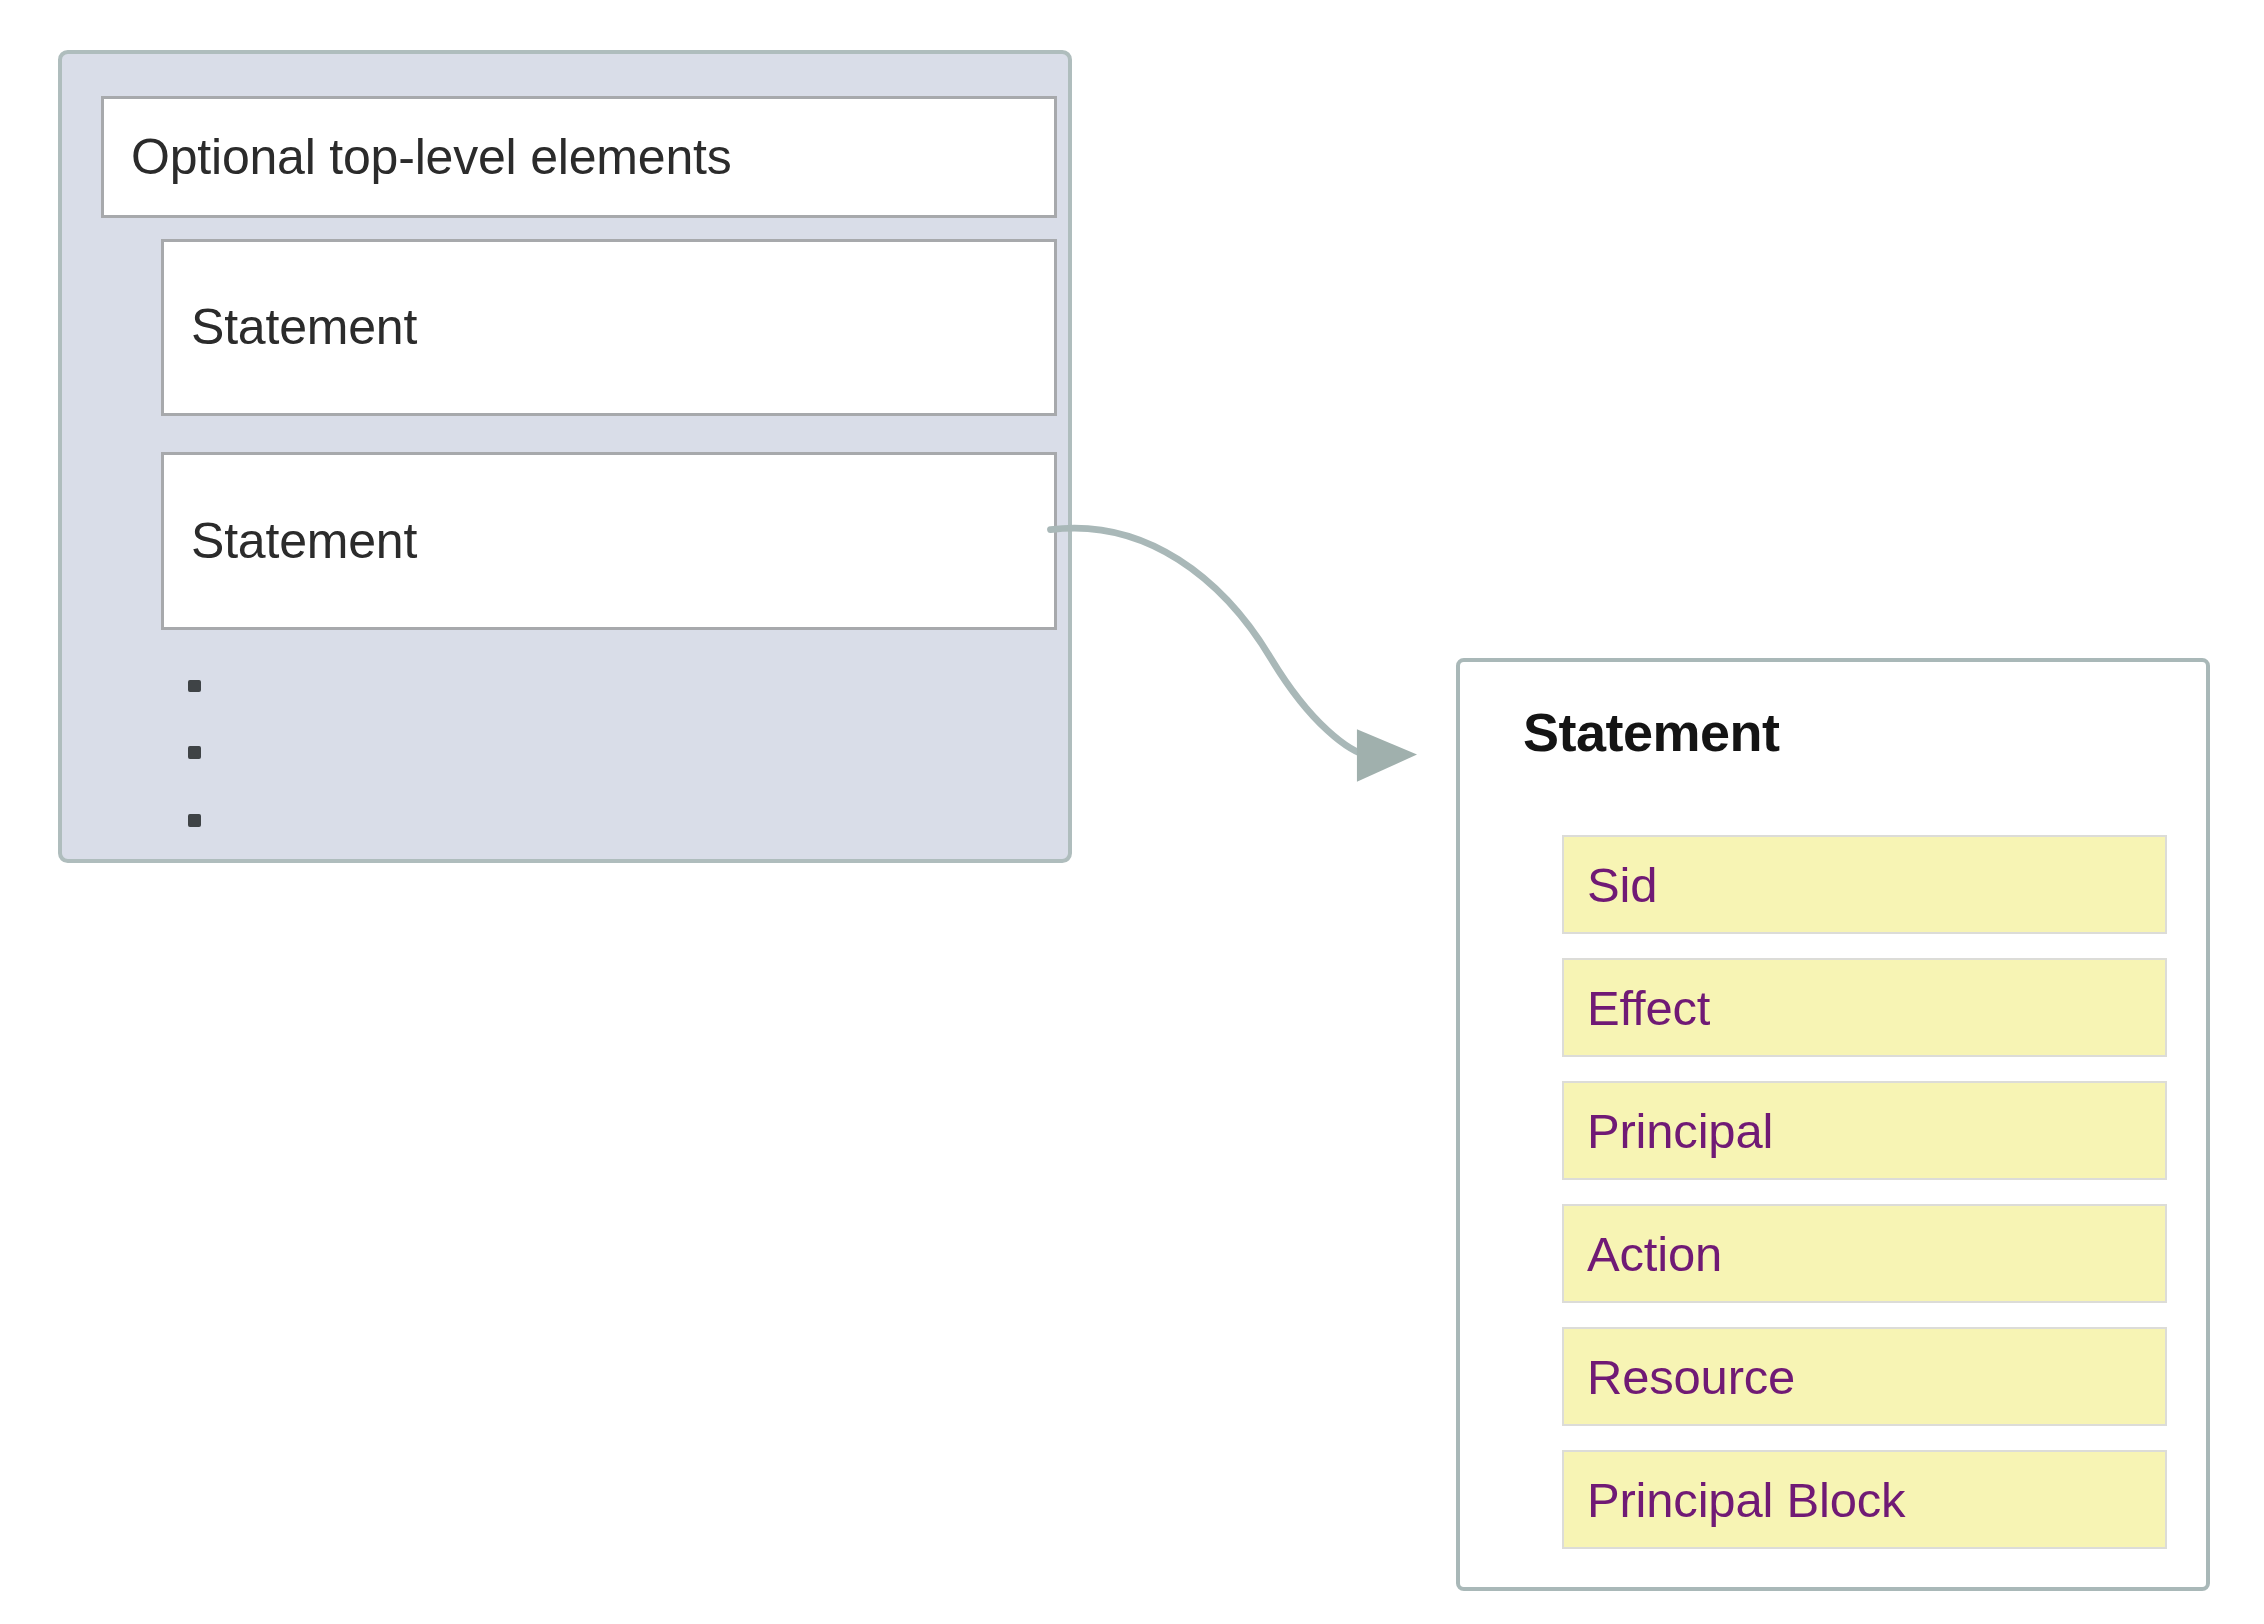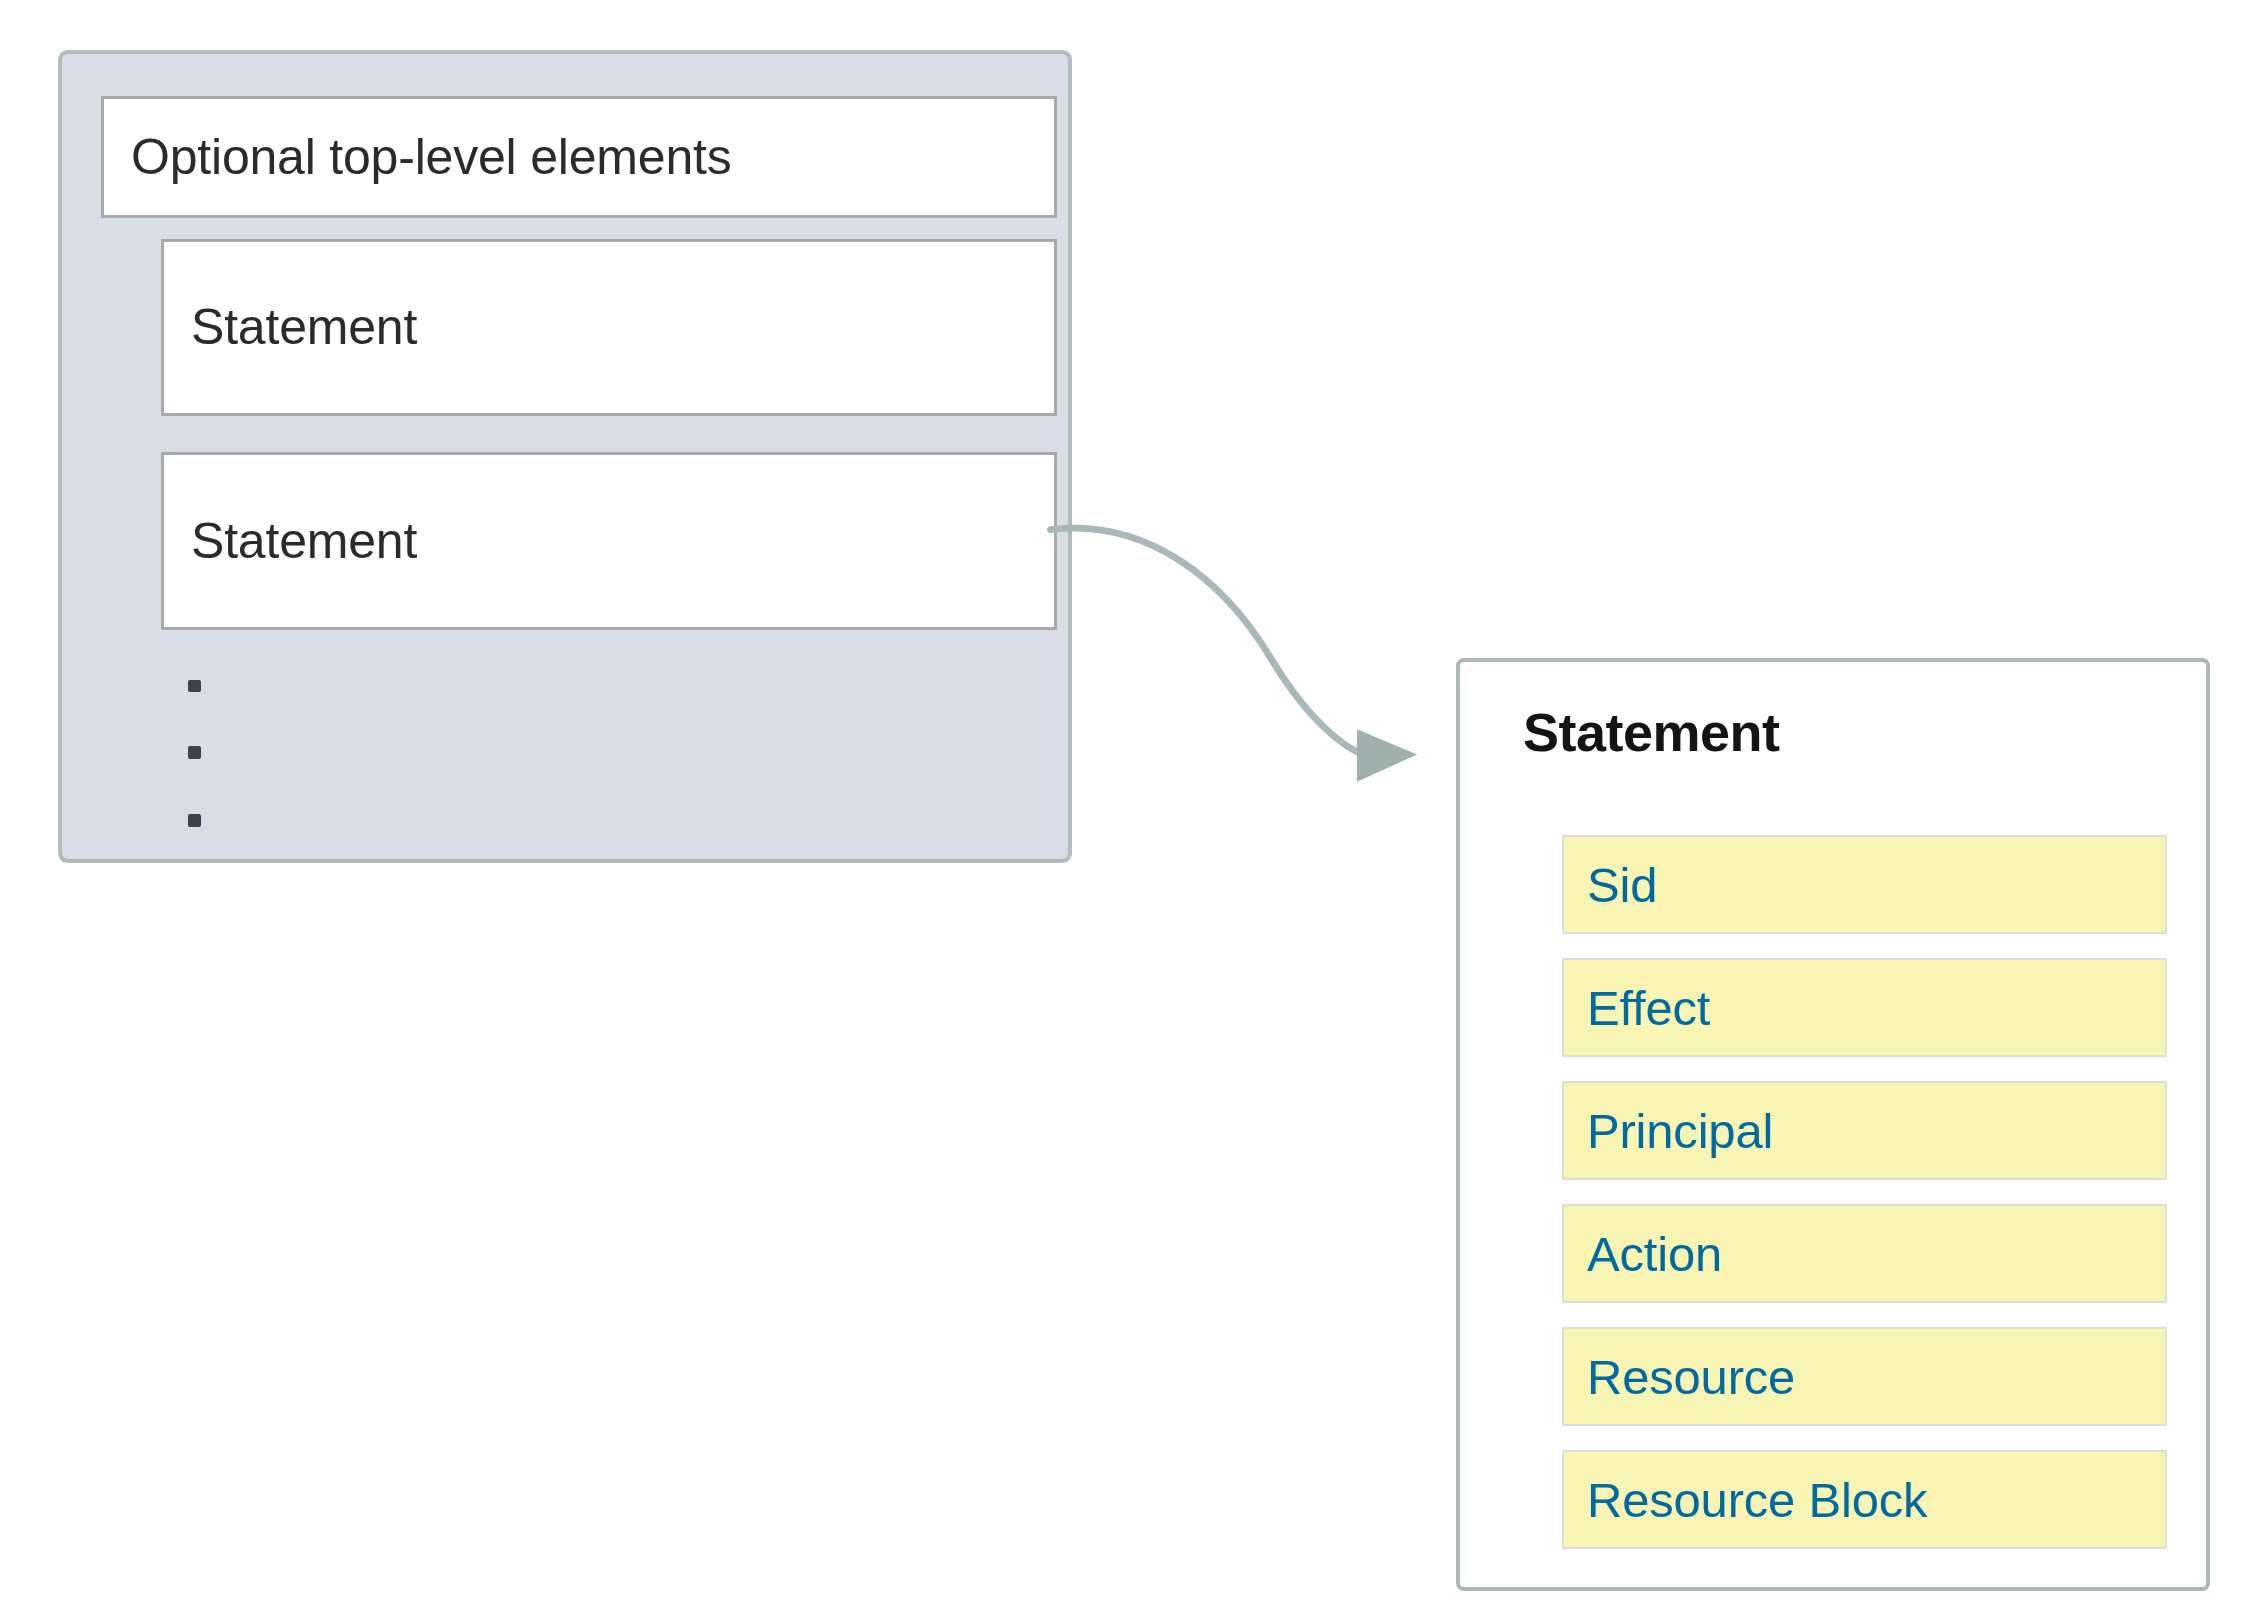--- a/index.html
+++ b/index.html
@@ -128,21 +128,21 @@
     margin-bottom: 24px;
     background: #f7f4b4;
     border: 2.9px solid #dcdcd8;
     display: flex;
     align-items: center;
   }
   .field-row:last-child { margin-bottom: 0; }
   .field-row .field-label {
     padding-left: 23px;
     font-size: 49px;
-    color: #0369a1;
+    color: #701a75;
     letter-spacing: -0.2px;
   }
 </style>
 </head>
 <body>
 
 <div id="canvas">
 
   <div class="policy-panel">
 
@@ -191,20 +191,20 @@
 
       <div class="field-row">
         <span class="field-label">Action</span>
       </div>
 
       <div class="field-row">
         <span class="field-label">Resource</span>
       </div>
 
       <div class="field-row">
-        <span class="field-label">Resource Block</span>
+        <span class="field-label">Principal Block</span>
       </div>
 
     </div>
   </div>
 
 </div>
 
 
 </body></html>

